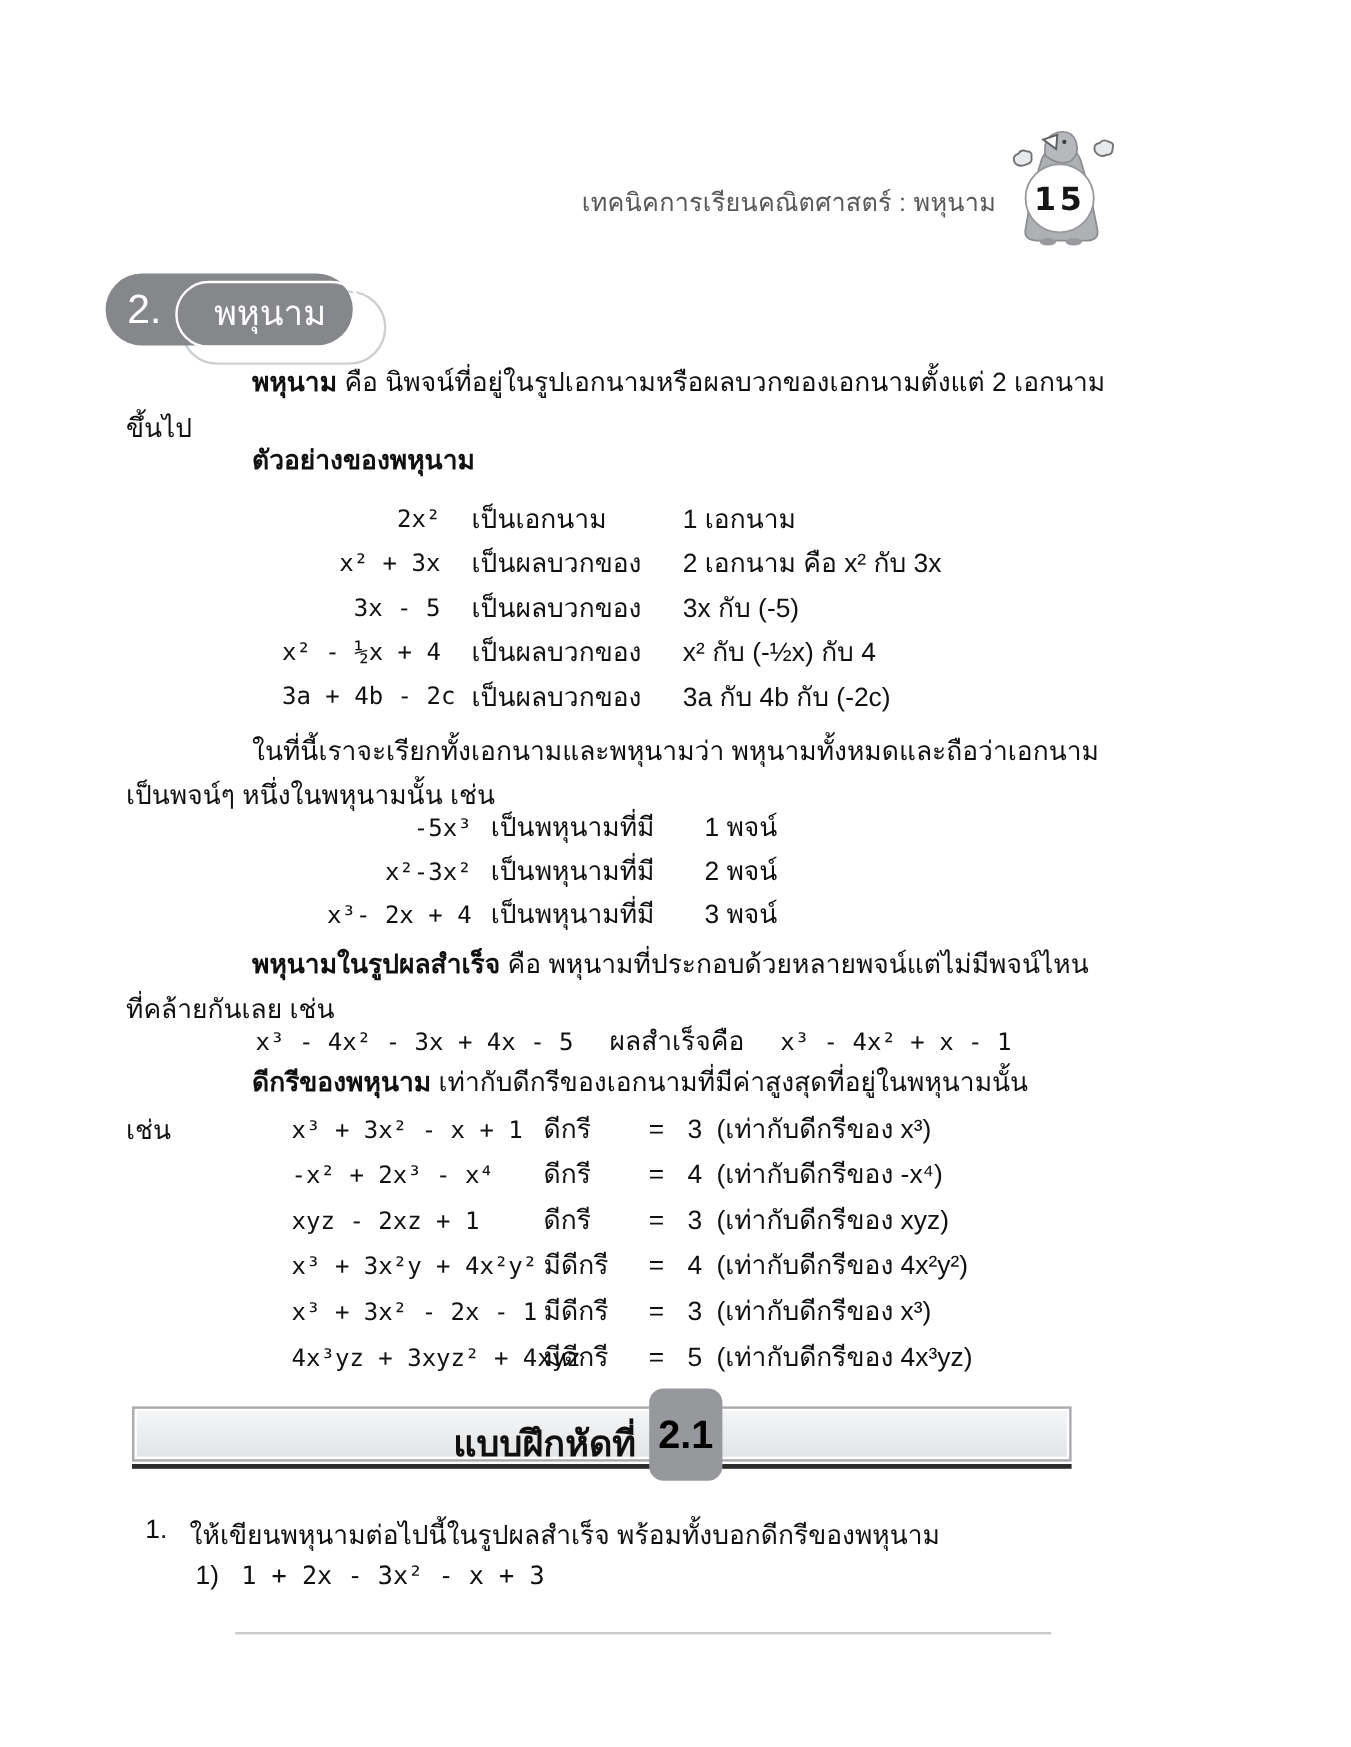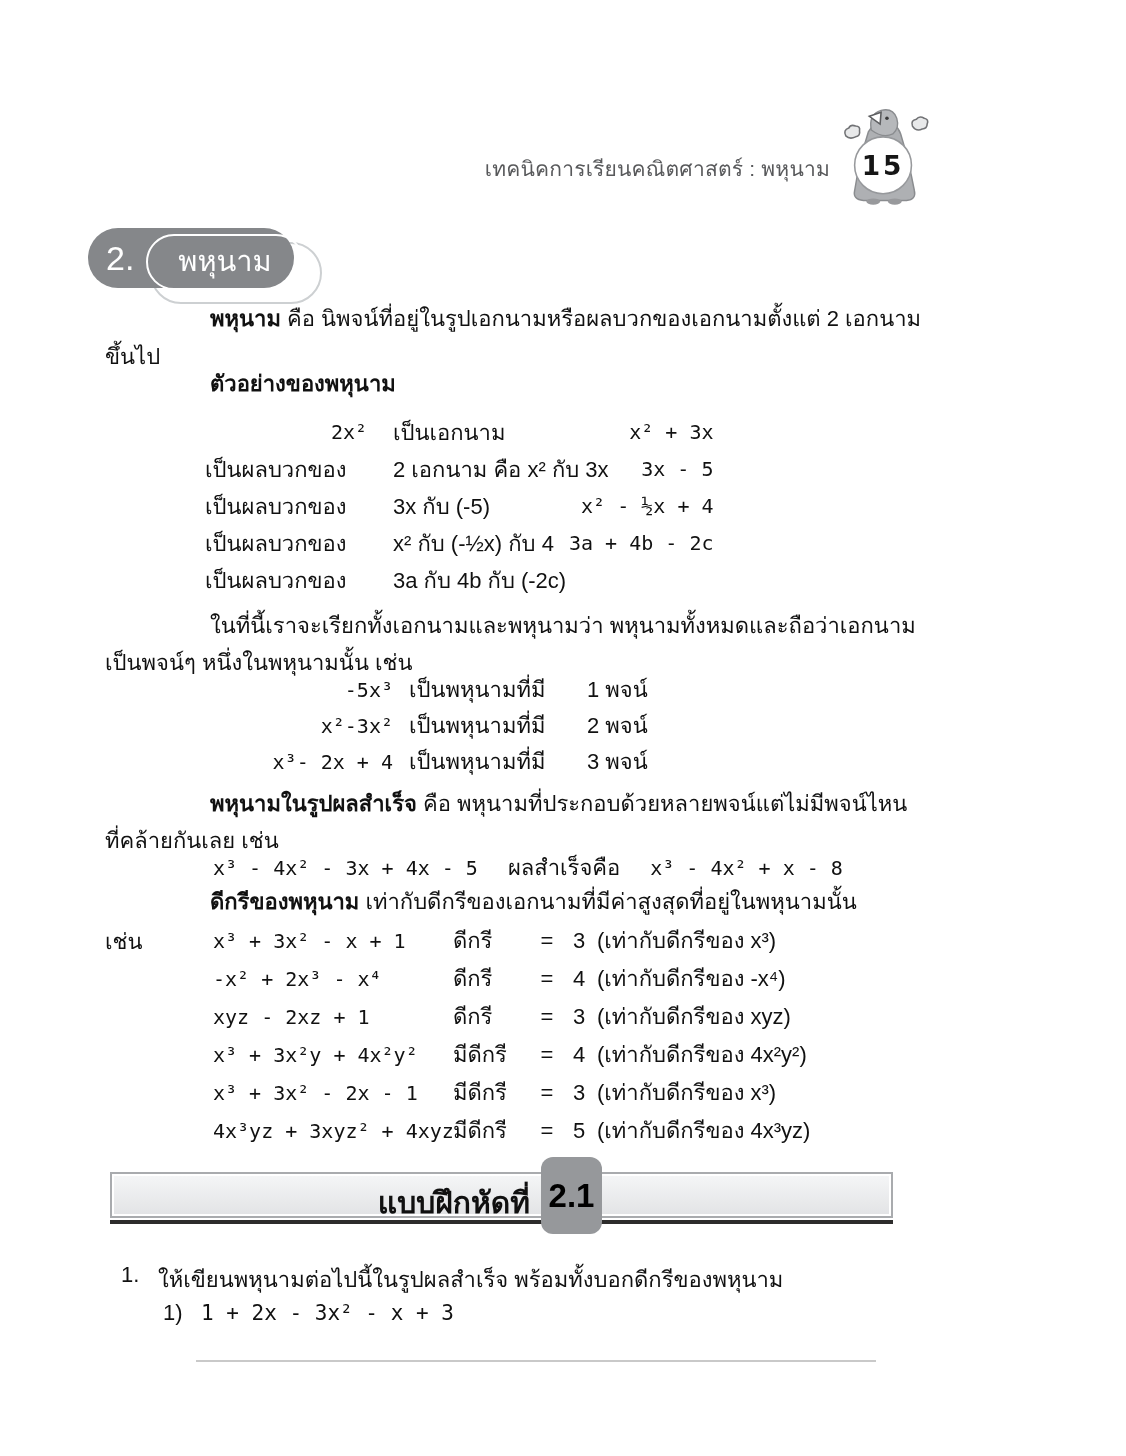--- a/index.html
+++ b/index.html
@@ -33,21 +33,21 @@
     border:2px solid #fff;border-radius:28px;z-index:3;
     display:flex;align-items:center;justify-content:center;
   }
   .section-title{color:#fff;font-size:29px;padding-bottom:2px;}
   
   .tline{position:absolute;font-size:22px;white-space:nowrap;}
   .bold{font-weight:bold;}
   .math{font-family:"DejaVu Sans Mono",monospace;font-size:20px;}
   
   .grid{position:absolute;display:grid;font-size:22px;white-space:nowrap;}
-  .grid .expr{font-family:"DejaVu Sans Mono",monospace;font-size:20px;text-align:right;}
+  .grid .expr{font-family:"DejaVu Sans Mono",monospace;font-size:20px;text-align:right;margin-left:30px;}
   .grid-examples{left:205px;top:414px;grid-template-columns:162px 150px auto;column-gap:26px;line-height:37px;}
   .grid-terms{left:205px;top:672px;grid-template-columns:188px 162px auto;column-gap:16px;line-height:36px;}
   .grid-degree{left:213px;top:922px;grid-template-columns:240px 80px 28px 36px auto;line-height:38px;}
   .grid-degree .eq{text-align:center;}
   .grid-degree .val{text-align:center;}
   .success-row{position:absolute;left:213px;top:850px;display:flex;gap:30px;align-items:baseline;font-size:22px;white-space:nowrap;}
   
   .banner-bar{
     position:absolute;left:110px;top:1172px;width:779px;height:42px;
     background:linear-gradient(#f5f6f7,#e2e3e5);
@@ -111,20 +111,21 @@
     <span class="bold">พหุนาม</span>
     <span>คือ นิพจน์ที่อยู่ในรูปเอกนามหรือผลบวกของเอกนามตั้งแต่ 2 เอกนาม</span>
   </div>
   <div class="tline" style="left:105px;top:339px;">ขึ้นไป</div>
 
   <div class="tline bold" style="left:210px;top:366px;">ตัวอย่างของพหุนาม</div>
 
   <div class="grid grid-examples">
     <div class="expr">2x²</div>
     <div>เป็นเอกนาม</div>
+    <div>1 เอกนาม</div>
     <div class="expr">x² + 3x</div>
     <div>เป็นผลบวกของ</div>
     <div>2 เอกนาม คือ x² กับ 3x</div>
     <div class="expr">3x - 5</div>
     <div>เป็นผลบวกของ</div>
     <div>3x กับ (-5)</div>
     <div class="expr">x² - ½x + 4</div>
     <div>เป็นผลบวกของ</div>
     <div>x² กับ (-½x) กับ 4</div>
     <div class="expr">3a + 4b - 2c</div>
@@ -149,21 +150,21 @@
 
   <div class="tline" style="left:210px;top:786px;">
     <span class="bold">พหุนามในรูปผลสำเร็จ</span>
     <span>คือ  พหุนามที่ประกอบด้วยหลายพจน์แต่ไม่มีพจน์ไหน</span>
   </div>
   <div class="tline" style="left:105px;top:823px;">ที่คล้ายกันเลย เช่น</div>
 
   <div class="success-row">
     <span class="math">x³ - 4x² - 3x + 4x - 5</span>
     <span>ผลสำเร็จคือ</span>
-    <span class="math">x³ - 4x² + x - 8</span>
+    <span class="math">x³ - 4x² + x - 1</span>
   </div>
 
   <div class="tline" style="left:210px;top:884px;">
     <span class="bold">ดีกรีของพหุนาม</span>
     <span>เท่ากับดีกรีของเอกนามที่มีค่าสูงสุดที่อยู่ในพหุนามนั้น</span>
   </div>
   <div class="tline" style="left:105px;top:924px;">เช่น</div>
 
   <div class="grid grid-degree">
     <div class="expr" style="text-align:left;">x³ + 3x² - x + 1</div>

